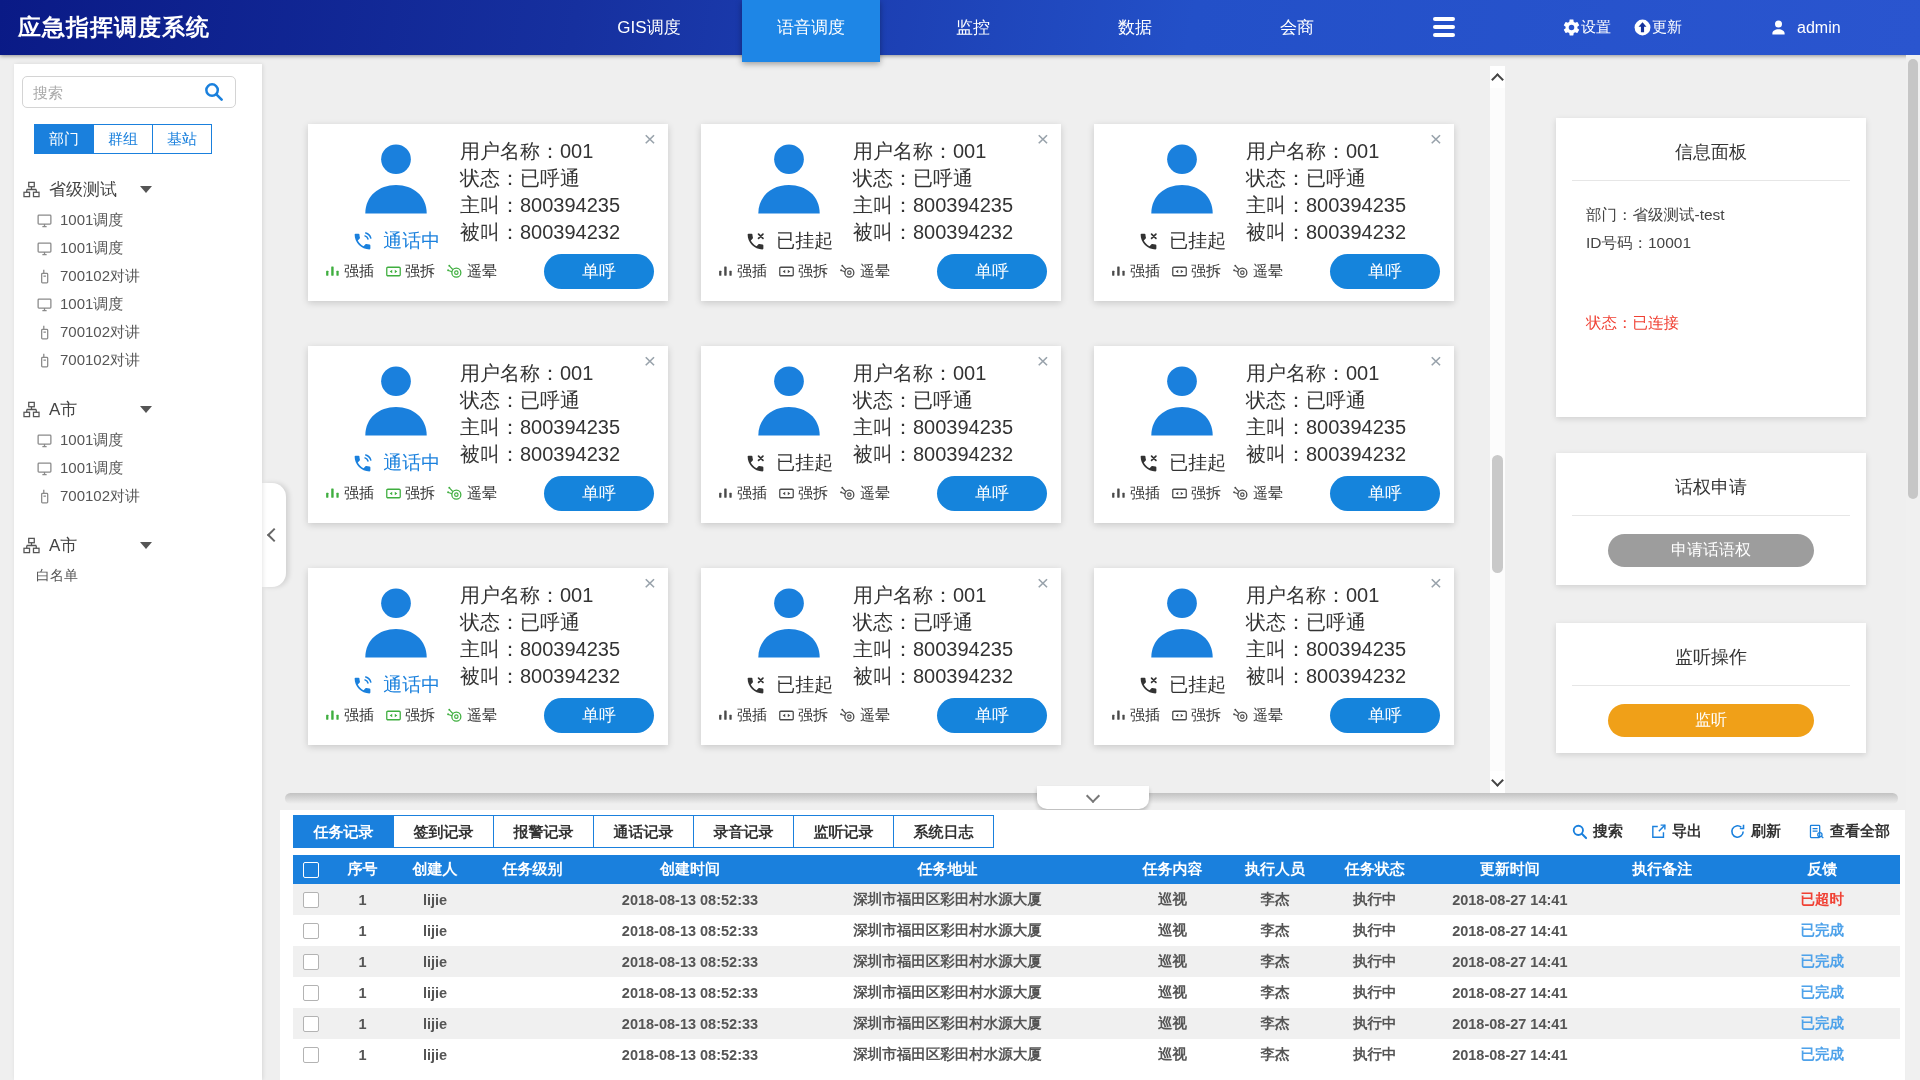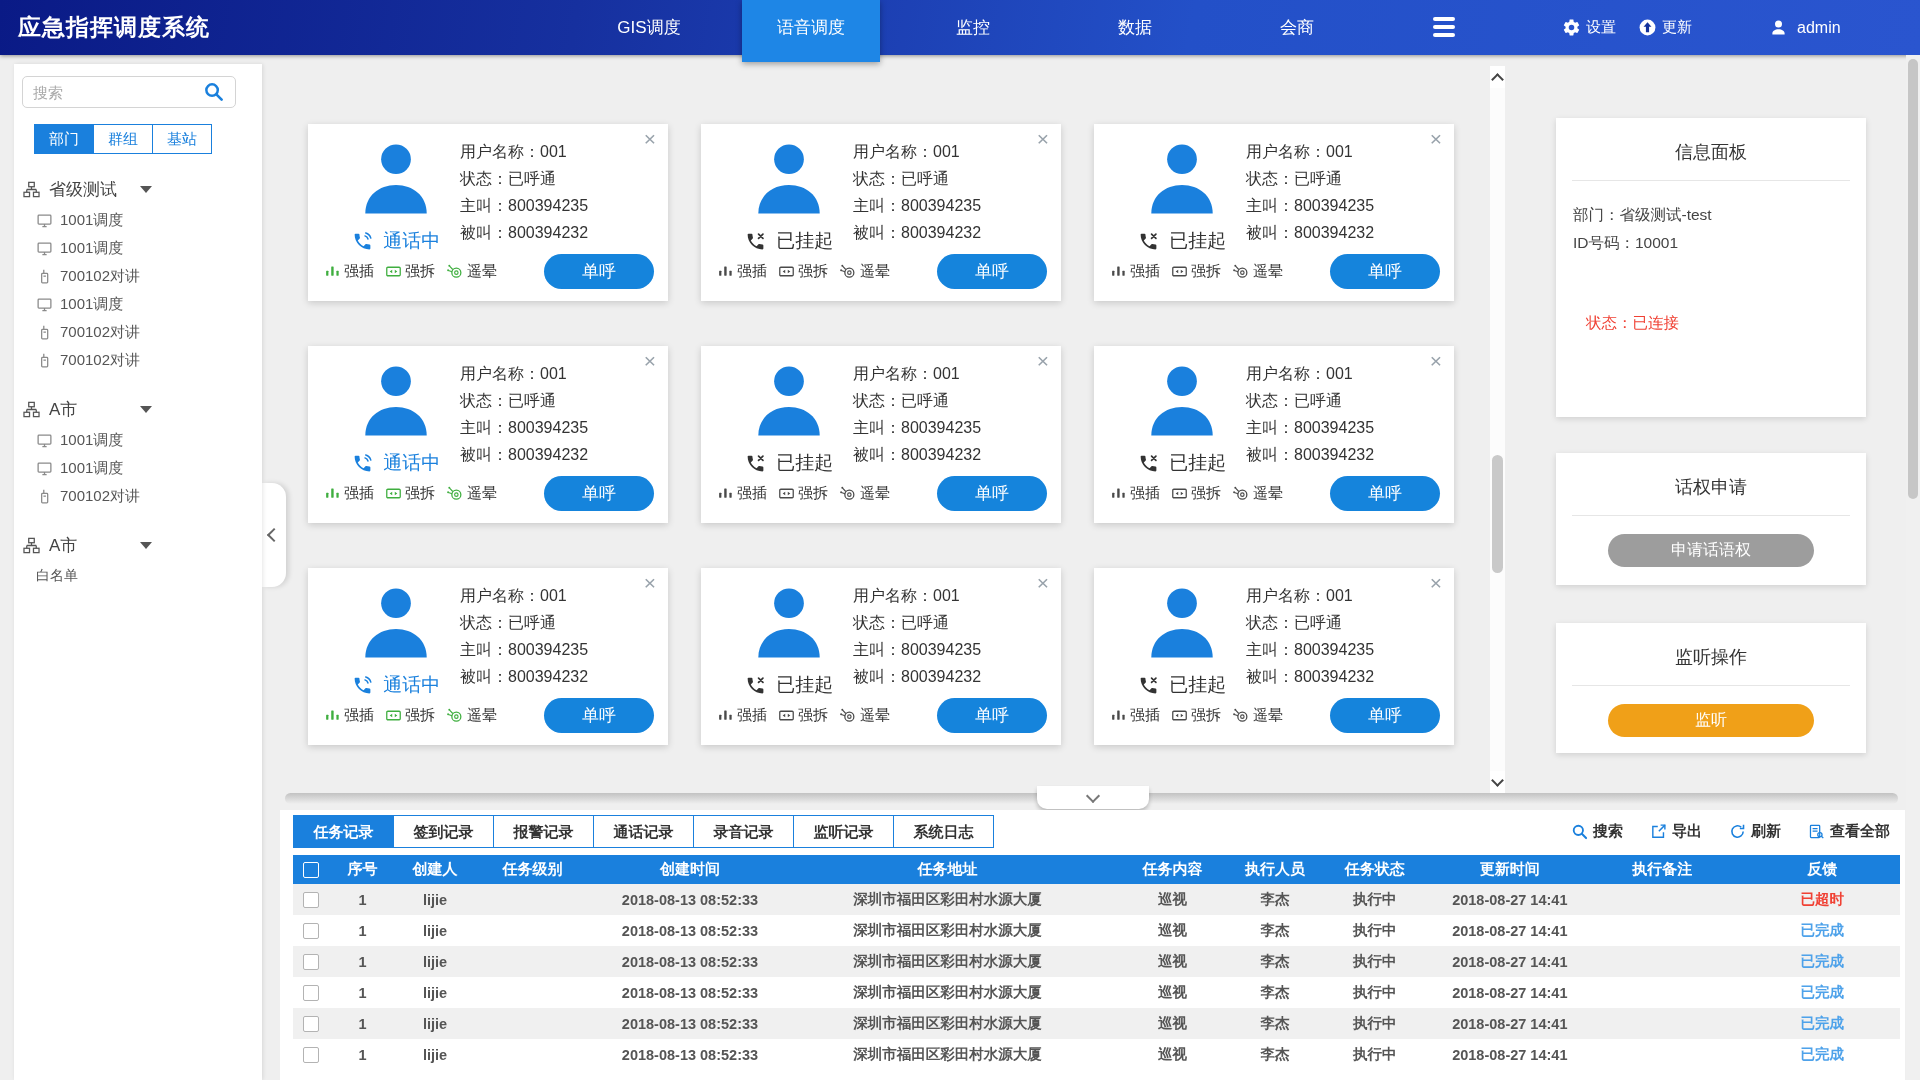--- a/index.html
+++ b/index.html
@@ -11,21 +11,21 @@
   .navbar{position:absolute;left:0;top:0;width:1920px;height:55px;z-index:40;
     background:linear-gradient(100deg,#0a1a86 0%,#16309f 30%,#2350c8 62%,#2a55cf 100%);
     box-shadow:0 1px 4px rgba(0,0,0,.4);}
   .brand{position:absolute;left:18px;top:0;line-height:55px;color:#fff;font-size:23px;font-weight:bold;letter-spacing:1px;}
   .nav-items{position:absolute;left:568px;top:0;height:55px;display:flex;align-items:flex-start;}
   .nav-item{width:138px;margin:0 12px;height:55px;line-height:55px;text-align:center;color:#fff;font-size:17px;cursor:pointer;}
   .nav-item.active{background:#1e86e6;height:62px;box-shadow:0 2px 6px rgba(0,0,0,.35);}
   .hamburger{position:absolute;left:1433px;top:17px;width:24px;cursor:pointer;}
   .hamburger i{display:block;width:22px;height:4px;background:#fff;border-radius:2px;margin-bottom:4px;}
   .nav-tools{position:absolute;left:1562px;top:0;height:55px;display:flex;align-items:center;gap:22px;}
-  .nav-tool{display:flex;align-items:center;gap:5px;color:#fff;font-size:15px;cursor:pointer;}
+  .nav-tool{display:flex;align-items:center;color:#fff;font-size:15px;cursor:pointer;}
   .nav-user{position:absolute;left:1768px;top:0;height:55px;display:flex;align-items:center;gap:8px;color:#fff;font-size:16px;cursor:pointer;}
 
   
   .sidebar{position:absolute;left:14px;top:64px;width:248px;bottom:0;background:#fff;
     box-shadow:1px 0 4px rgba(0,0,0,.10);z-index:10;}
   .search-row{position:relative;margin:12px 10px 0 8px;}
   .search-input{width:214px;height:32px;border:1px solid #d4d4d4;border-radius:5px;
     padding:0 34px 0 10px;font-size:15px;color:#444;outline:none;box-sizing:border-box;
     font-family:"Liberation Sans","DejaVu Sans",sans-serif;}
   .search-input::placeholder{color:#a9a9a9;}
@@ -58,35 +58,35 @@
     grid-template-columns:repeat(3,360px);column-gap:33px;row-gap:45px;z-index:1;}
   .card{position:relative;width:360px;height:177px;background:#fff;box-shadow:0 2px 7px rgba(0,0,0,.16);}
   .card-close{position:absolute;right:12px;top:4px;font-size:21px;color:#98a2ab;cursor:pointer;line-height:1;}
   .avatar-wrap{position:absolute;left:48px;top:12px;width:80px;text-align:center;color:#1a80dd;}
   .card-status{position:absolute;left:8px;top:104px;width:160px;text-align:center;font-size:19px;}
   .card.talking .card-status{color:#1a80dd;}
   .card.held .card-status{color:#333;}
   .card-status .st{display:none;margin-right:5px;}
   .card.talking .st-talking{display:inline-block;}
   .card.held .st-held{display:inline-block;}
-  .card-info{position:absolute;left:152px;top:14px;font-size:16px;color:#333;line-height:27px;}
+  .card-info{position:absolute;left:152px;top:14px;font-size:20px;color:#333;line-height:27px;}
   .card-actions{position:absolute;left:16px;right:14px;bottom:12px;height:36px;display:flex;align-items:center;}
   .action{display:flex;align-items:center;gap:3px;margin-right:11px;font-size:15px;color:#333;cursor:pointer;}
   .a-ic{display:inline-flex;}
   .card.talking .a-ic{color:#3fae3f;}
   .card.held .a-ic{color:#4a4a4a;}
   .call-btn{margin-left:auto;width:110px;height:35px;border:none;border-radius:18px;background:#1584dc;
     color:#fff;font-size:17px;cursor:pointer;font-family:"Liberation Sans","DejaVu Sans",sans-serif;}
 
   
   .panel{position:absolute;left:1556px;width:310px;background:#fff;box-shadow:0 2px 6px rgba(0,0,0,.13);z-index:5;}
   .panel h3{margin:22px 0 0;text-align:center;font-size:18px;color:#333;font-weight:normal;}
   .panel .divider{height:1px;background:#e6e6e6;margin:16px 16px 0;}
   #info-panel{top:118px;height:299px;}
-  .info-lines{padding:20px 0 0 17px;font-size:15.5px;color:#444;line-height:28px;}
+  .info-lines{padding:20px 0 0 30px;font-size:15.5px;color:#444;line-height:28px;}
   .conn-status{margin:56px 0 12px 30px;font-size:15.5px;color:#f04134;font-family:Liberation Mono, monospace;}
   #talk-panel{top:453px;height:132px;}
   #monitor-panel{top:623px;height:130px;}
   .panel-btn{display:block;margin:18px auto 0;width:206px;height:33px;border:none;border-radius:17px;
     color:#fff;font-size:16px;cursor:pointer;font-family:"Liberation Sans","DejaVu Sans",sans-serif;}
   .gray-btn{background:#9d9d9d;}
   .orange-btn{background:#f0a018;}
 
   
   .vscroll{position:absolute;left:1490px;top:66px;width:15px;height:727px;background:#fcfcfc;z-index:6;}

